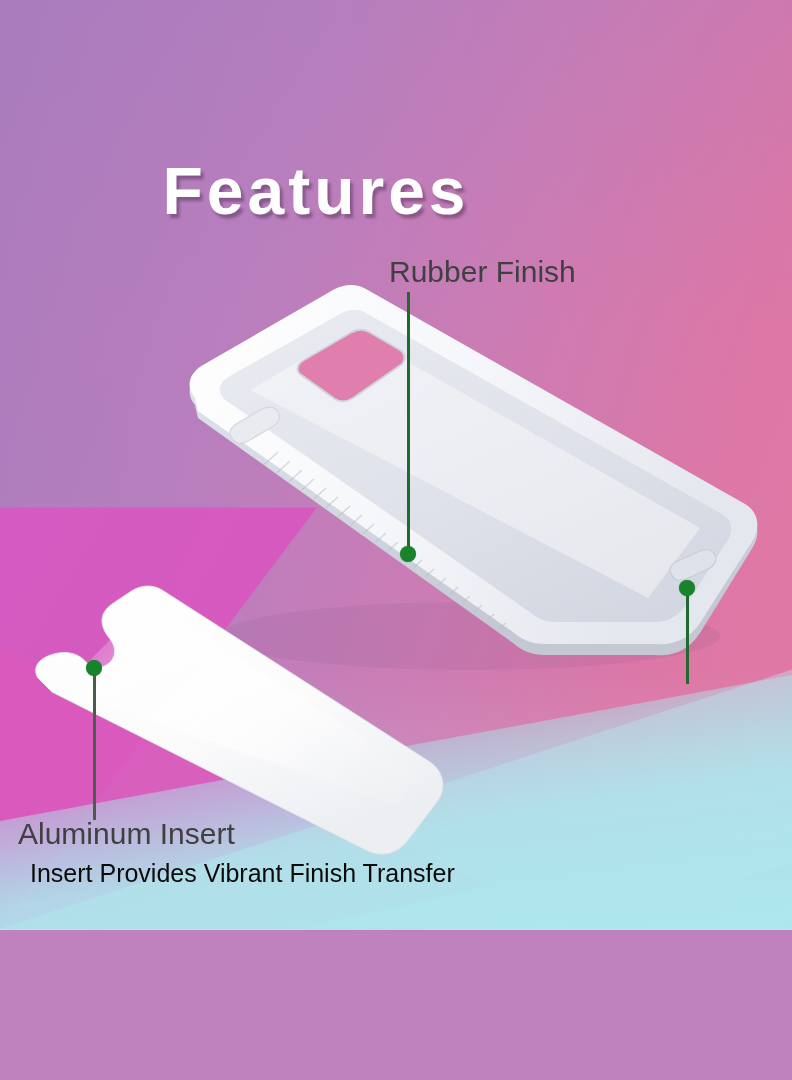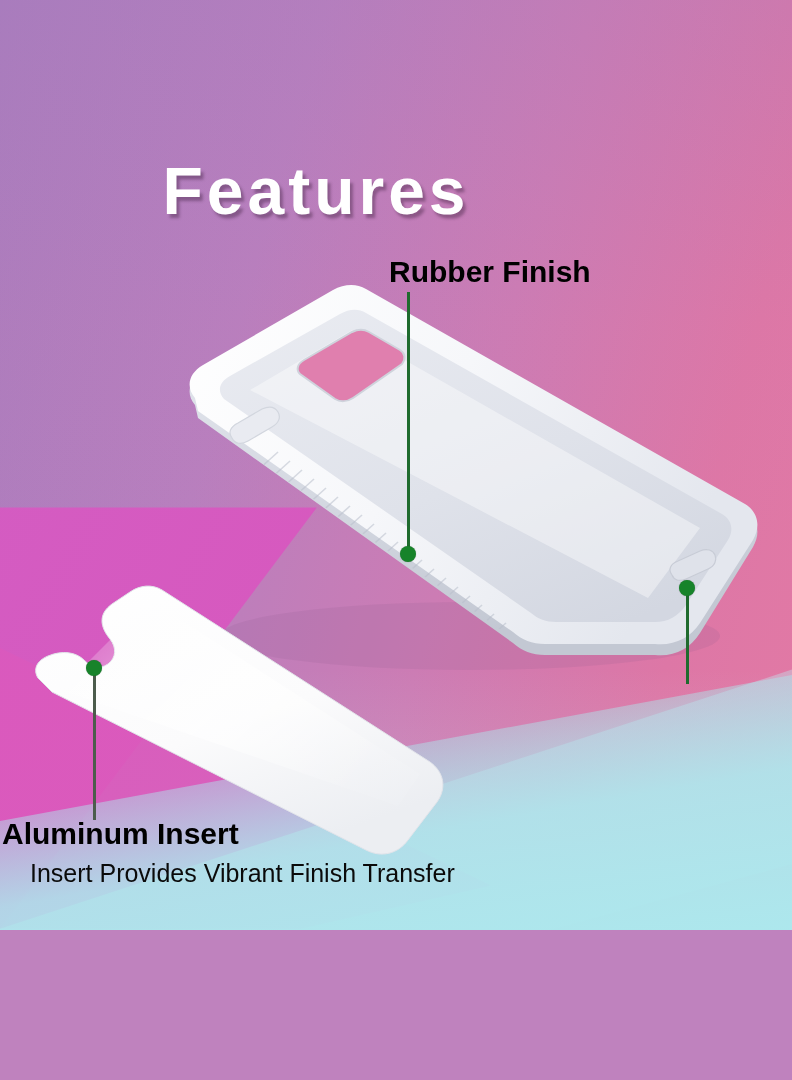--- a/index.html
+++ b/index.html
@@ -118,43 +118,43 @@
     width: 16px;
     height: 16px;
     border-radius: 50%;
     background: #17832a;
     box-shadow: 0 0 1px rgba(0,0,0,0.4);
   }
 
   
   .callout-head {
     position: absolute;
-    font-weight: bold;
-    color: #000000;
+    font-weight: normal;
+    color: #404040;
     line-height: 1.04;
     white-space: nowrap;
   }
   .callout-body {
     position: absolute;
     color: #0a0a0a;
     line-height: 1.20;
     white-space: nowrap;
   }
   .callout-body .ln {
     display: block;
   }
 
   #rubber-head  { left: 389px; top: 256px; font-size: 30px; }
   #rubber-body  { left: 409px; top: 298px; font-size: 25px; }
 
   #port-block   { right: 16px; top: 682px; text-align: right; }
   #port-head    { font-size: 30px; font-weight: bold; color: #040404; line-height: 1.05; white-space: nowrap; }
   #port-body    { font-size: 25px; color: #0a0a0a; line-height: 1.22; white-space: nowrap; margin-top: 2px; }
 
-  #alum-head    { left: 2px; top: 818px; font-size: 30px; }
+  #alum-head    { left: 18px; top: 818px; font-size: 30px; }
   #alum-body    { left: 18px; top: 858px; font-size: 25px; }
 </style>
 </head>
 <body>
 
 <div id="poster">
 
   <div class="bg-layer bg-base"></div>
   <div class="bg-layer bg-vert"></div>
   <div class="bg-layer bg-magenta-wedge"></div>

